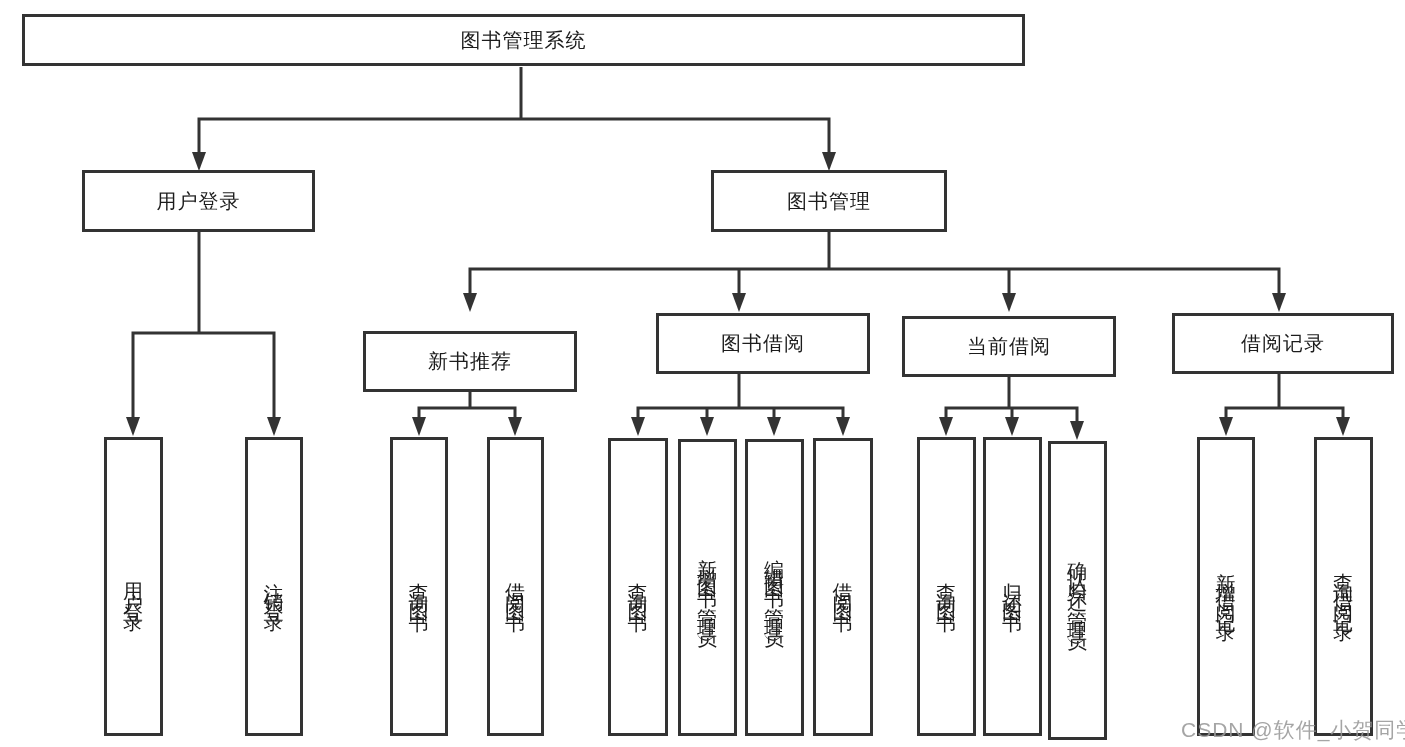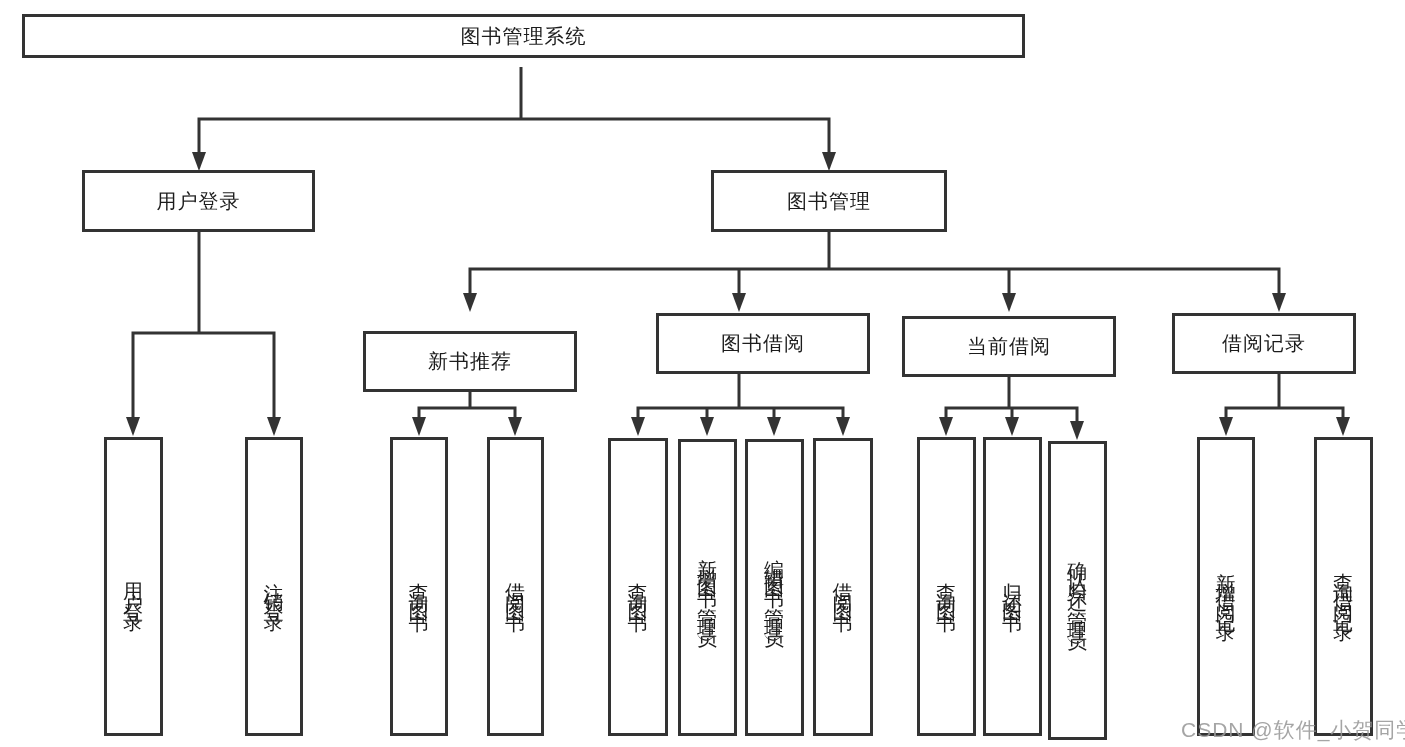--- a/index.html
+++ b/index.html
@@ -105,41 +105,41 @@
       <polygon points="767,417 781,417 774,436"></polygon>
       <polygon points="836,417 850,417 843,436"></polygon>
       <polygon points="939,417 953,417 946,436"></polygon>
       <polygon points="1005,417 1019,417 1012,436"></polygon>
       <polygon points="1070,421 1084,421 1077,440"></polygon>
       <polygon points="1219,417 1233,417 1226,436"></polygon>
       <polygon points="1336,417 1350,417 1343,436"></polygon>
     </g>
   </svg>
 
-  <div class="node" style="left:22px; top:14px; width:1003px; height:44px;font-family:Liberation Serif, serif;">
+  <div class="node" style="left:22px; top:14px; width:1003px; height:52px;font-family:Liberation Serif, serif;">
     <span class="hlabel">图书管理系统</span>
   </div>
 
   <div class="node" style="left:82px; top:170px; width:233px; height:62px;">
     <span class="hlabel">用户登录</span>
   </div>
   <div class="node" style="left:711px; top:170px; width:236px; height:62px;">
     <span class="hlabel">图书管理</span>
   </div>
 
   <div class="node" style="left:363px; top:331px; width:214px; height:61px;">
     <span class="hlabel">新书推荐</span>
   </div>
   <div class="node" style="left:656px; top:313px; width:214px; height:61px;">
     <span class="hlabel">图书借阅</span>
   </div>
   <div class="node" style="left:902px; top:316px; width:214px; height:61px;">
     <span class="hlabel">当前借阅</span>
   </div>
-  <div class="node" style="left:1172px; top:313px; width:184px; height:61px;">
+  <div class="node" style="left:1172px; top:313px; width:222px; height:61px;">
     <span class="hlabel">借阅记录</span>
   </div>
 
   <div class="node" style="left:104px; top:437px; width:59px; height:299px;">
     <span class="vlabel">用户登录</span>
   </div>
   <div class="node" style="left:245px; top:437px; width:58px; height:299px;">
     <span class="vlabel">注销登录</span>
   </div>
 

